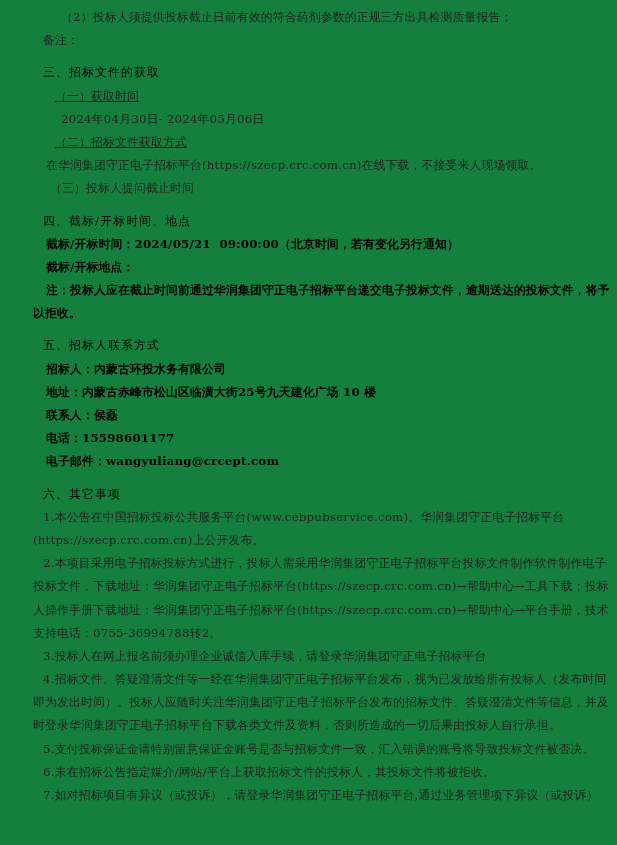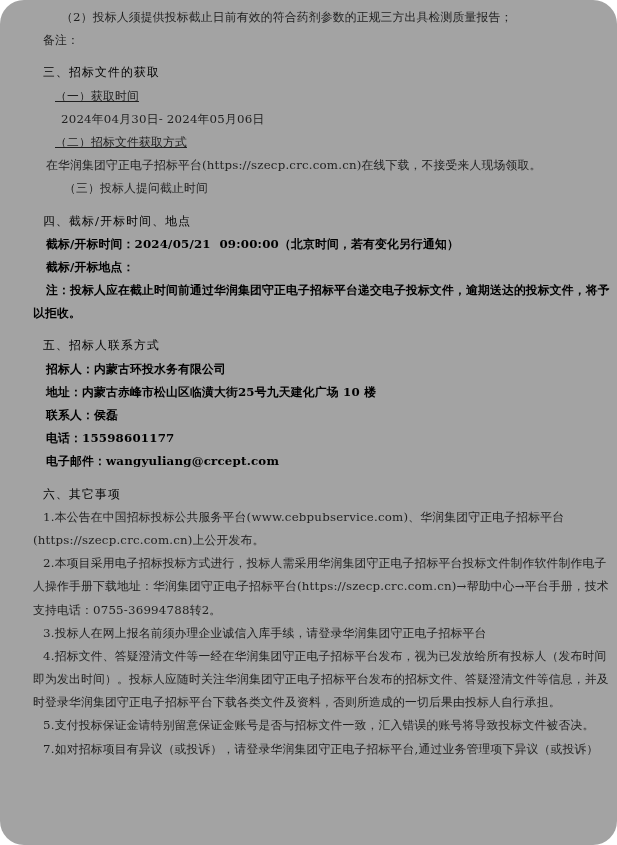--- a/index.html
+++ b/index.html
@@ -4,25 +4,24 @@
 <style>
   html, body {
     margin: 0;
     padding: 0;
     background: #ffffff;
   }
   .page {
     position: relative;
     width: 617px;
     height: 845px;
-    background: #a3a3a3;
+    background: #15803d;
     overflow: hidden;
     font-family: "DejaVu Serif", "Liberation Serif", serif;
     color: #1f1f1f;
-    border-radius: 24px;
   }
   .doc {
     padding: 6px 0 0 33px;
   }
   .line {
     font-size: 11.8px;
     line-height: 23.2px;
     height: 23.2px;
     white-space: pre;
     letter-spacing: 0.2px;
@@ -35,21 +34,21 @@
     font-weight: normal;
     color: #000000;
     margin-top: 9px;
     letter-spacing: 1.2px;
   }
   .ind0 { margin-left: 0; }
   .ind1 { margin-left: 10px; }
   .ind2 { margin-left: 13px; }
   .ind3 { margin-left: 22px; text-decoration: underline; }
   .ind4 { margin-left: 28px; }
-  .ind5 { margin-left: 31px; }
+  .ind5 { margin-left: 17px; }
   .ind6 { margin-left: 59px; }
 </style>
 </head>
 <body>
 
 <div class="page">
   <div class="doc">
       <div class="line ind4">（2）投标人须提供投标截止日前有效的符合药剂参数的正规三方出具检测质量报告；</div>
       <div class="line ind1">备注：</div>
       <div class="line heading ind1">三、招标文件的获取</div>
@@ -66,22 +65,24 @@
       <div class="line heading ind1">五、招标人联系方式</div>
       <div class="line ind2 bold">招标人：内蒙古环投水务有限公司</div>
       <div class="line ind2 bold">地址：内蒙古赤峰市松山区临潢大街25号九天建化广场 10 楼</div>
       <div class="line ind2 bold">联系人：侯磊</div>
       <div class="line ind2 bold">电话：15598601177</div>
       <div class="line ind2 bold">电子邮件：wangyuliang@crcept.com</div>
       <div class="line heading ind1">六、其它事项</div>
       <div class="line ind1">1.本公告在中国招标投标公共服务平台(www.cebpubservice.com)、华润集团守正电子招标平台</div>
       <div class="line ind0">(https://szecp.crc.com.cn)上公开发布。</div>
       <div class="line ind1">2.本项目采用电子招标投标方式进行，投标人需采用华润集团守正电子招标平台投标文件制作软件制作电子</div>
+      <div class="line ind0">投标文件，下载地址：华润集团守正电子招标平台(https://szecp.crc.com.cn)→帮助中心→工具下载；投标</div>
       <div class="line ind0">人操作手册下载地址：华润集团守正电子招标平台(https://szecp.crc.com.cn)→帮助中心→平台手册，技术</div>
       <div class="line ind0">支持电话：0755-36994788转2。</div>
       <div class="line ind1">3.投标人在网上报名前须办理企业诚信入库手续，请登录华润集团守正电子招标平台</div>
       <div class="line ind1">4.招标文件、答疑澄清文件等一经在华润集团守正电子招标平台发布，视为已发放给所有投标人（发布时间</div>
       <div class="line ind0">即为发出时间）。投标人应随时关注华润集团守正电子招标平台发布的招标文件、答疑澄清文件等信息，并及</div>
       <div class="line ind0">时登录华润集团守正电子招标平台下载各类文件及资料，否则所造成的一切后果由投标人自行承担。</div>
       <div class="line ind1">5.支付投标保证金请特别留意保证金账号是否与招标文件一致，汇入错误的账号将导致投标文件被否决。</div>
+      <div class="line ind1">6.未在招标公告指定媒介/网站/平台上获取招标文件的投标人，其投标文件将被拒收。</div>
       <div class="line ind1">7.如对招标项目有异议（或投诉），请登录华润集团守正电子招标平台,通过业务管理项下异议（或投诉）</div>
     </div>
 </div>
 
 </body></html>

